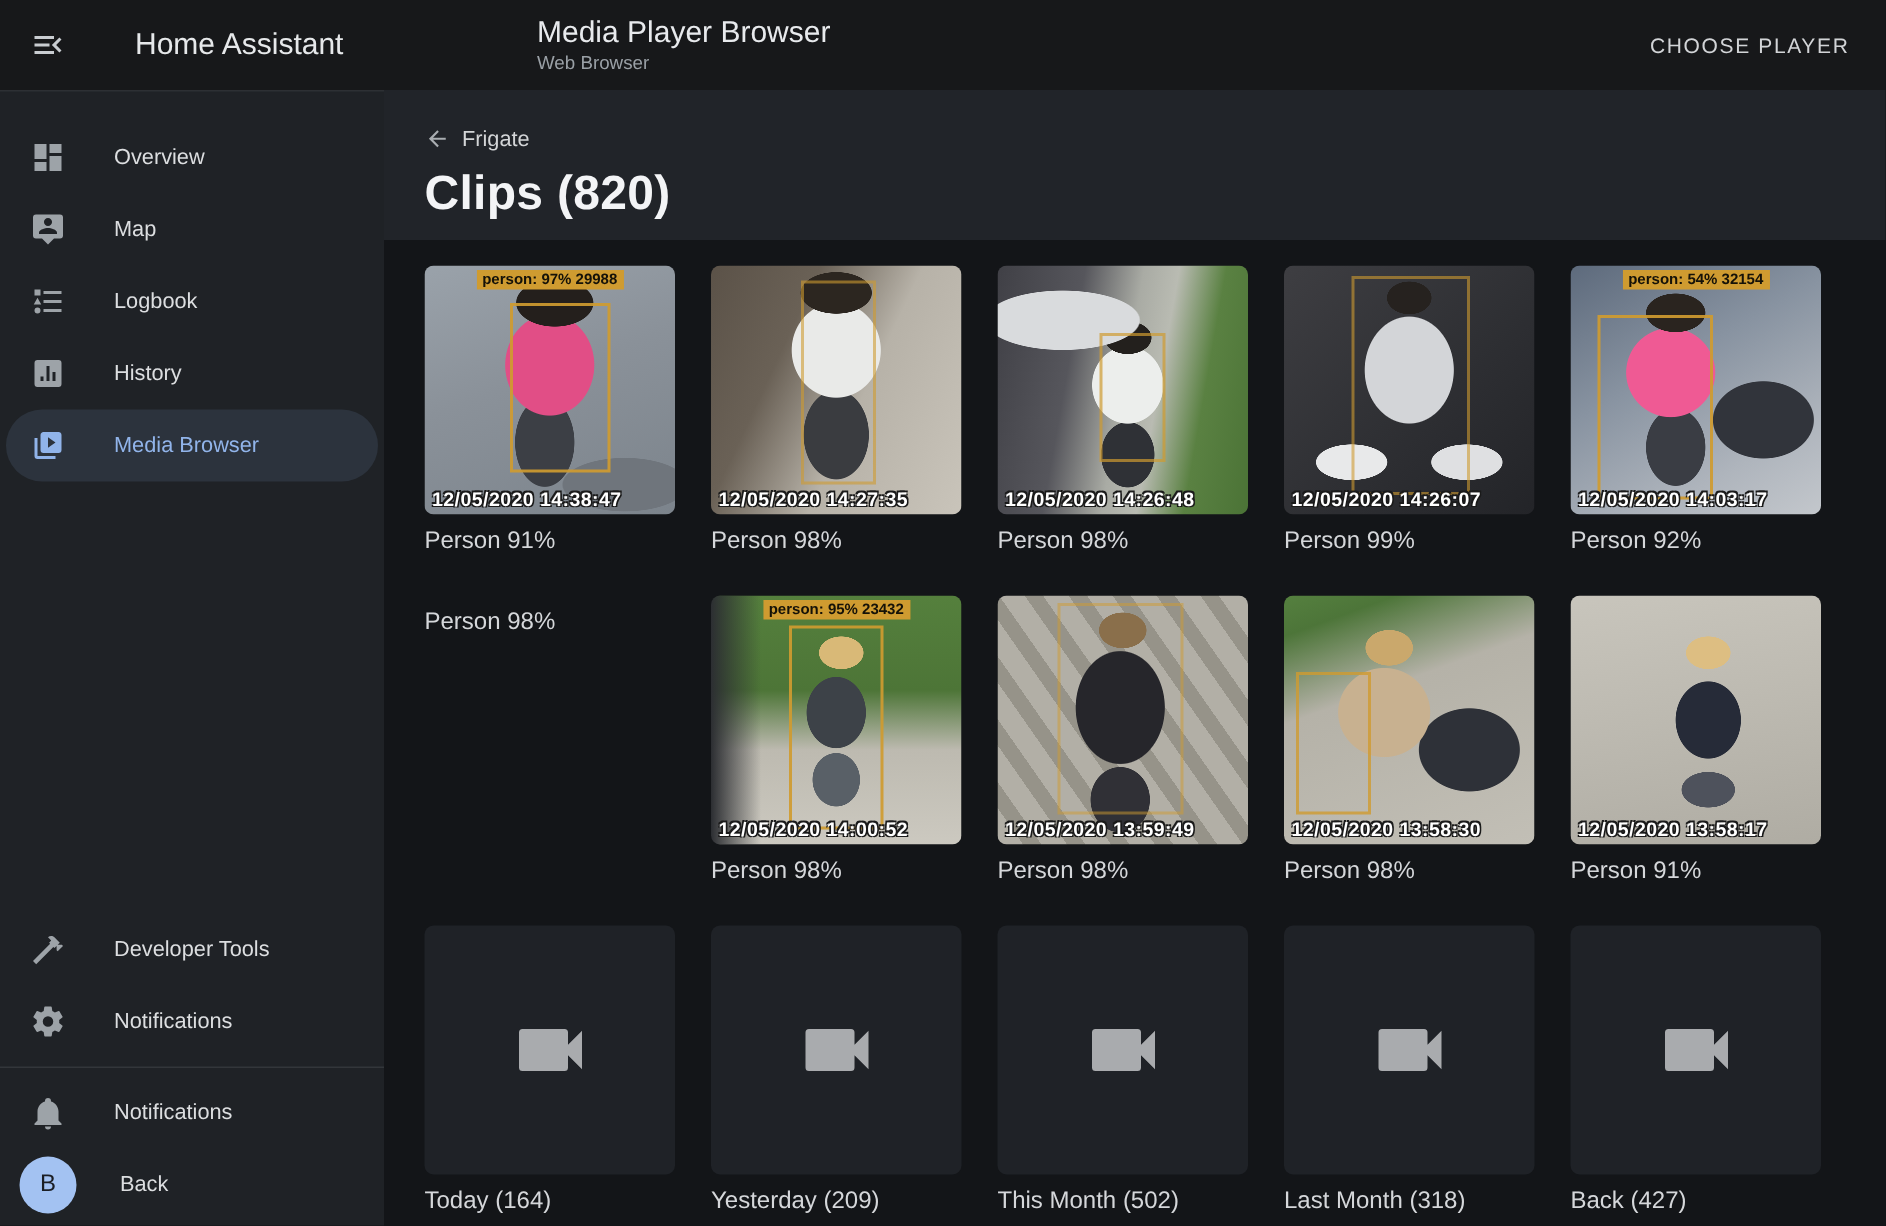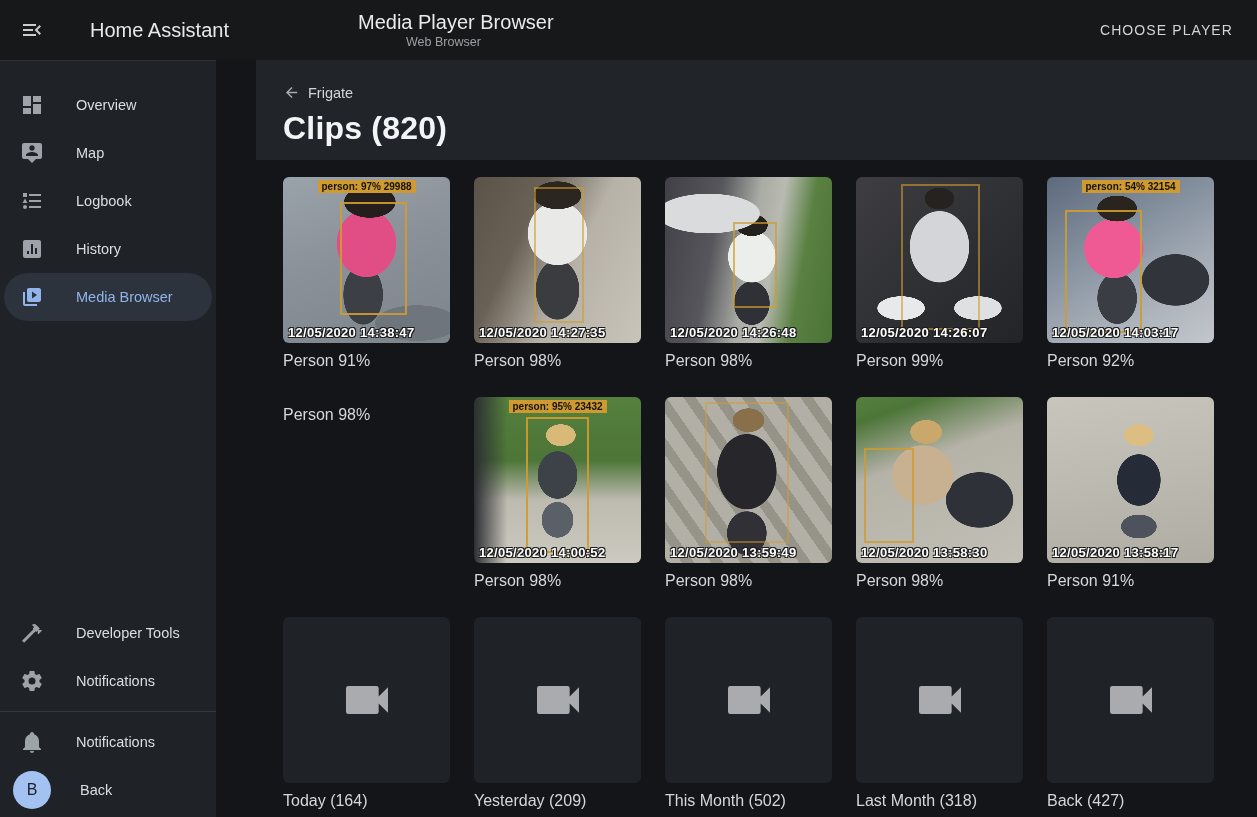--- a/index.html
+++ b/index.html
@@ -8,28 +8,28 @@
 
   
   .appbar { position:absolute; left:0; top:0; width:1257px; height:60px;
     background:#17181a; display:flex; align-items:center; z-index:5; }
   .appbar-left { width:256px; display:flex; align-items:center; flex:0 0 auto; }
   .menu-btn { width:48px; height:48px; margin-left:8px; border:none; background:transparent;
     display:flex; align-items:center; justify-content:center; cursor:pointer; color:#c9cdd1; }
   .app-title { margin-left:34px; font-size:20px; color:#e6e8ea; font-weight:400; white-space:nowrap; }
   .page-heading { margin-left:102px; display:flex; flex-direction:column; justify-content:center; }
   .page-title { font-size:20px; color:#e8eaed; font-weight:400; line-height:24px; }
-  .page-subtitle { font-size:12.5px; color:#9aa0a6; line-height:16px;margin-left:48px; }
+  .page-subtitle { font-size:12.5px; color:#9aa0a6; line-height:16px; }
   .appbar-spacer { flex:1; }
   .choose-player { margin-right:16px; border:none; background:transparent; color:#d2d4d7;
     font-size:14px; font-weight:500; letter-spacing:1.1px; padding:10px 8px; cursor:pointer;
     font-family:"Liberation Sans", sans-serif; }
 
   
-  .sidebar { position:absolute; left:0; top:60px; width:216px; height:757px;
+  .sidebar { position:absolute; left:0; top:60px; width:256px; height:757px;
     background:#1f2226; border-top:1px solid #2d3034; display:flex; flex-direction:column; }
   .nav-item { height:48px; display:flex; align-items:center; cursor:pointer;
     margin:0 4px; border-radius:26px; }
   .nav-item .ico { width:24px; height:24px; margin-left:16px; flex:0 0 auto; color:#9da3a8; }
   .nav-item .lbl { margin-left:32px; font-size:14.5px; color:#dcdee0; }
   .nav-item.active { background:#2c333d; }
   .nav-item.active .ico { color:#91b4ea; }
   .nav-item.active .lbl { color:#91b4ea; font-weight:500; }
   .nav-spacer { flex:1; }
   .nav-divider { height:1px; background:#33363a; margin:6px 0; }

